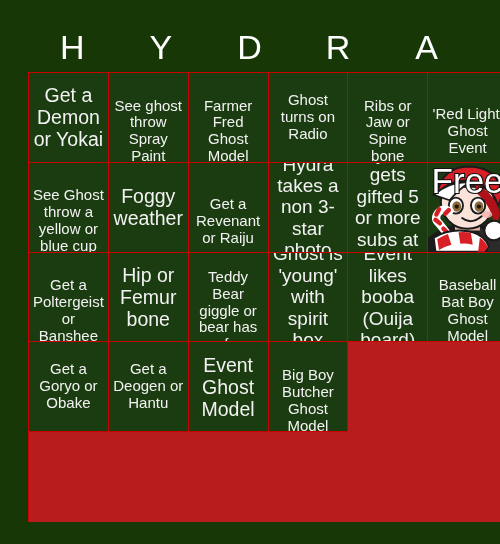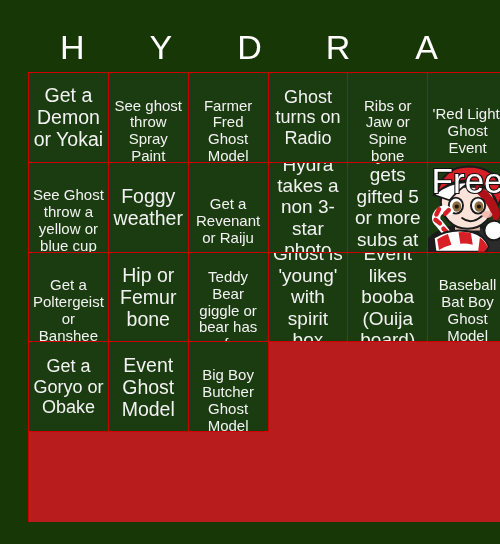--- a/index.html
+++ b/index.html
@@ -71,21 +71,21 @@
     font-family: "Liberation Sans", sans-serif;
     font-weight: 400;
     padding: 1px 3px;
     box-sizing: border-box;
     width: 100%;
     line-height: 1.13;
     word-wrap: break-word;
   }
   
   .fs-xl .cell-text { font-size: 19.5px; }
-  .fs-lg .cell-text { font-size: 18px; }
+  .fs-lg .cell-text { font-size: 15px; }
   .fs-md .cell-text { font-size: 15px; margin-top: 28px; }
   .fs-sm .cell-text { font-size: 19px; }
 
   
   .free-cell {
     padding: 0;
   }
   .free-art {
     position: absolute;
     left: 0; top: 0;
@@ -227,20 +227,23 @@
     <div class="cell fs-sm">
         <span class="cell-text">Event likes booba (Ouija board)</span>
       </div>
     <div class="cell fs-md">
         <span class="cell-text">Baseball Bat Boy Ghost Model</span>
       </div>
 
     <div class="cell fs-lg">
         <span class="cell-text">Get a Goryo or Obake</span>
       </div>
+    <div class="cell fs-lg">
+        <span class="cell-text">Get a Deogen or Hantu</span>
+      </div>
     <div class="cell fs-xl">
         <span class="cell-text">Event Ghost Model</span>
       </div>
     <div class="cell fs-md">
         <span class="cell-text">Big Boy Butcher Ghost Model</span>
       </div>
 
   </div>
 </div>
 

